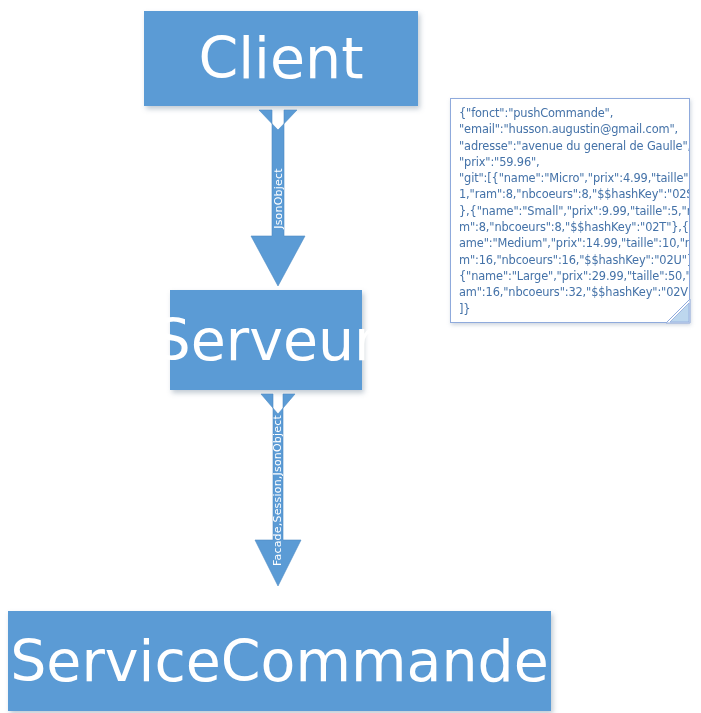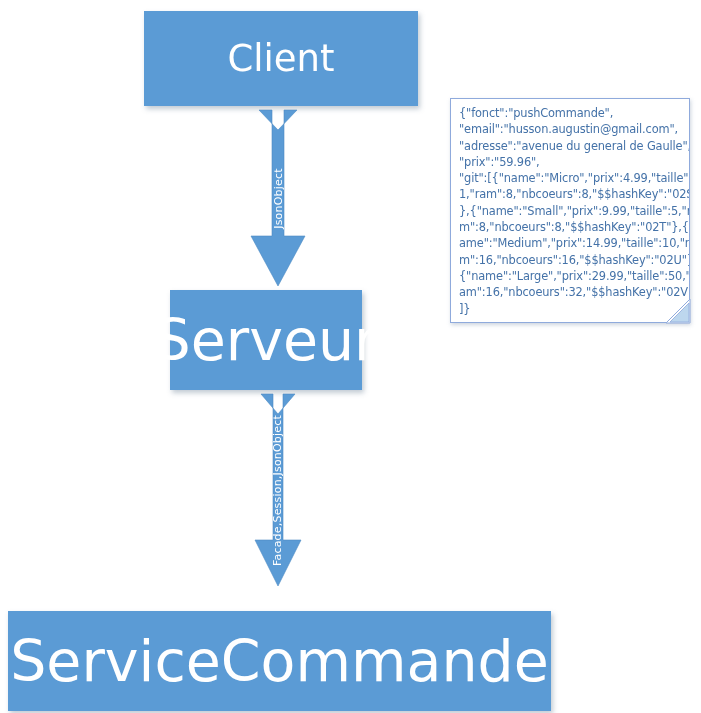--- a/index.html
+++ b/index.html
@@ -32,21 +32,21 @@
     line-height: 1;
     white-space: nowrap;
   }
 
   #node-client {
     left: 144px;
     top: 11px;
     width: 274px;
     height: 95px;
   }
-  #node-client .node-label { font-size: 37px; }
+  #node-client .node-label { font-size: 57px; }
 
   #node-serveur {
     left: 170px;
     top: 290px;
     width: 192px;
     height: 100px;
   }
   #node-serveur .node-label { font-size: 57px; }
 
   #node-service {

